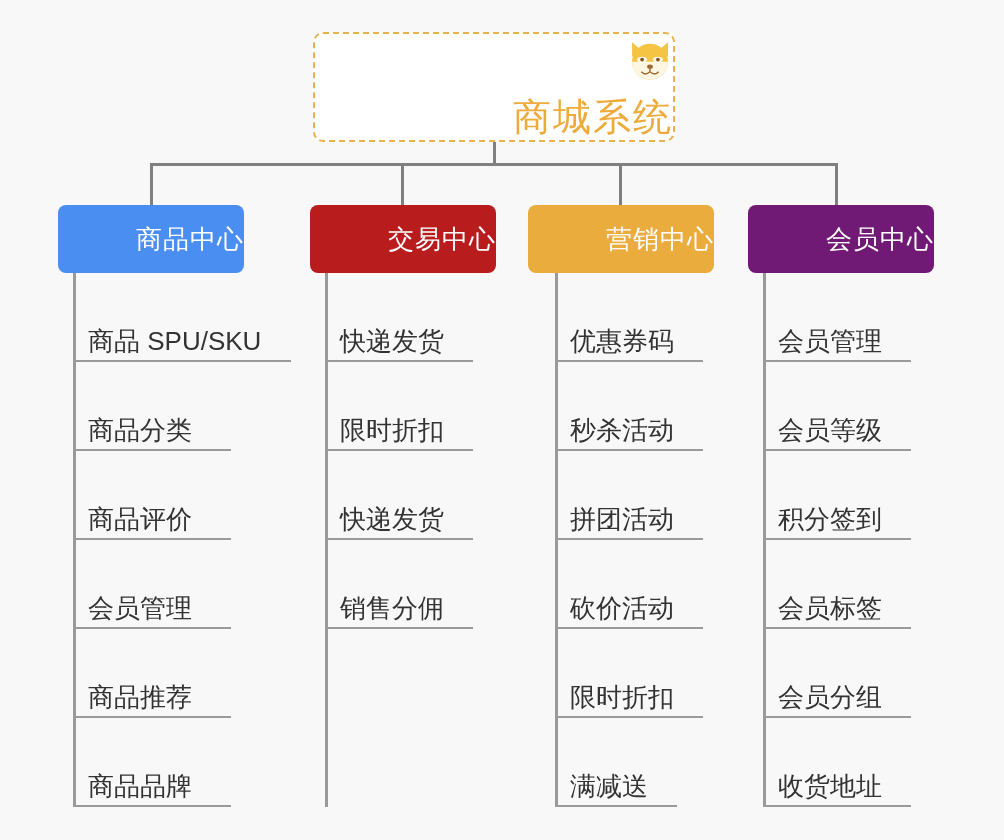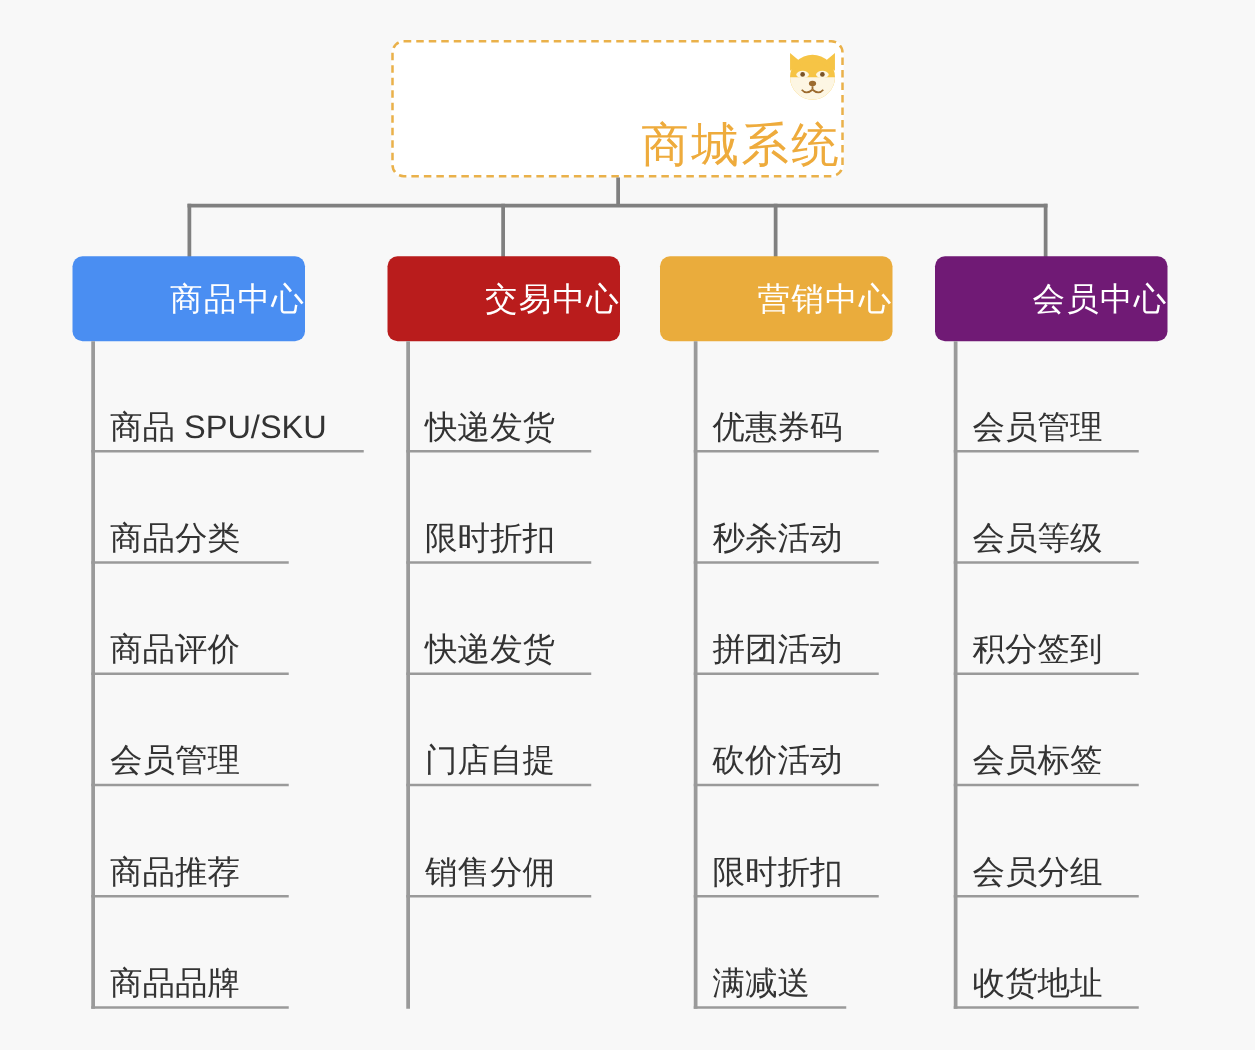--- a/index.html
+++ b/index.html
@@ -186,24 +186,20 @@
       </div>
       <div class="leaf-item">
         <span class="leaf-label">限时折扣</span>
         <div class="leaf-rule" style="width: 148px; background: rgb(154, 154, 154);"></div>
       </div>
       <div class="leaf-item">
         <span class="leaf-label">快递发货</span>
         <div class="leaf-rule" style="width: 148px; background: rgb(154, 154, 154);"></div>
       </div>
       <div class="leaf-item">
-        <span class="leaf-label">门店自提</span>
-        <div class="leaf-rule" style="width: 148px; background: rgb(154, 154, 154);"></div>
-      </div>
-      <div class="leaf-item">
         <span class="leaf-label">销售分佣</span>
         <div class="leaf-rule" style="width: 148px; background: rgb(154, 154, 154);"></div>
       </div>
     </div>
   <div class="leaf-col" id="col-2" style="left:540px; width:215px;">
     <div class="spine" style="height: 534px; background: rgb(154, 154, 154);"></div>
   <div class="leaf-item">
         <span class="leaf-label">优惠券码</span>
         <div class="leaf-rule" style="width: 148px; background: rgb(154, 154, 154);"></div>
       </div>

